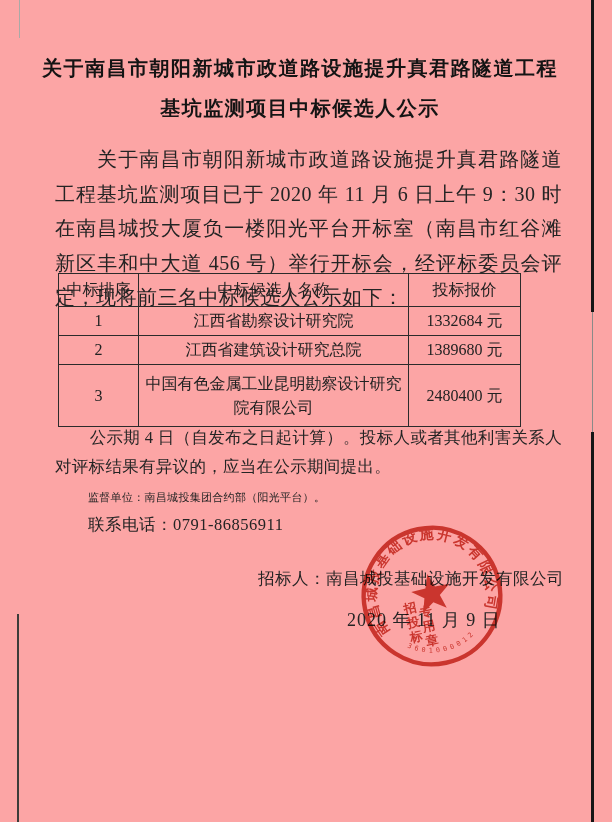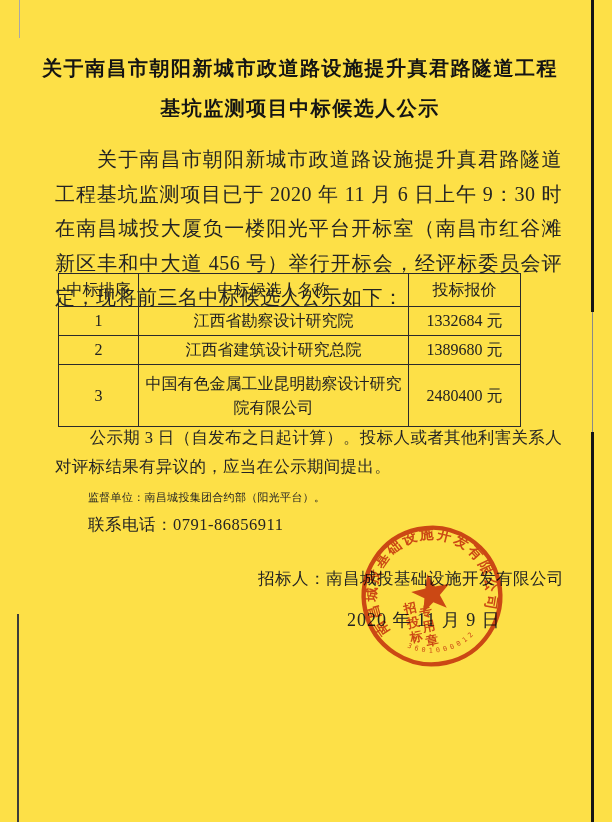--- a/index.html
+++ b/index.html
@@ -1,20 +1,20 @@
 <!DOCTYPE html>
 <html><head>
 <meta charset="utf-8">
 <style>
   html,body{margin:0;padding:0;background:#e8e8e6;}
   .page{
     position:relative;
     width:612px;height:822px;
     margin:0 auto;
-    background:#fde047;
+    background:#fca5a5;
     overflow:hidden;
     font-family:"Liberation Serif","DejaVu Serif",serif;
     color:#1f1f1f;
   }
   
   .scanline{position:absolute;background:#151515;}
   .scan-right-top{left:591px;top:0;width:3px;height:312px;}
   .scan-right-mid{left:592px;top:312px;width:1px;height:120px;background:#8a8a88;}
   .scan-right-bot{left:591px;top:432px;width:3px;height:390px;}
   .scan-left-top{left:19px;top:0;width:1px;height:38px;background:#a9a9a7;}
@@ -113,21 +113,21 @@
       <td>1389680 元</td>
     </tr>
     <tr class="r3">
       <td>3</td>
       <td>中国有色金属工业昆明勘察设计研究院有限公司</td>
       <td>2480400 元</td>
     </tr>
   </tbody>
     </table>
 
-  <div class="notice">公示期 3 日（自发布之日起计算）。投标人或者其他利害关系人对评标结果有异议的，应当在公示期间提出。</div>
+  <div class="notice">公示期 4 日（自发布之日起计算）。投标人或者其他利害关系人对评标结果有异议的，应当在公示期间提出。</div>
 
   <div class="supervisor">监督单位：南昌城投集团合约部（阳光平台）。</div>
   <div class="phone">联系电话：0791-86856911</div>
 
   <div class="signature">招标人：南昌城投基础设施开发有限公司</div>
   <div class="sig-date">2020 年 11 月 9 日</div>
 
   <svg class="stamp" viewBox="0 0 160 160" xmlns="http://www.w3.org/2000/svg">
     <defs>
       <path id="arcTop" d="M 30.6 106.5 A 57 57 0 1 1 129.4 106.5" fill="none"></path>

